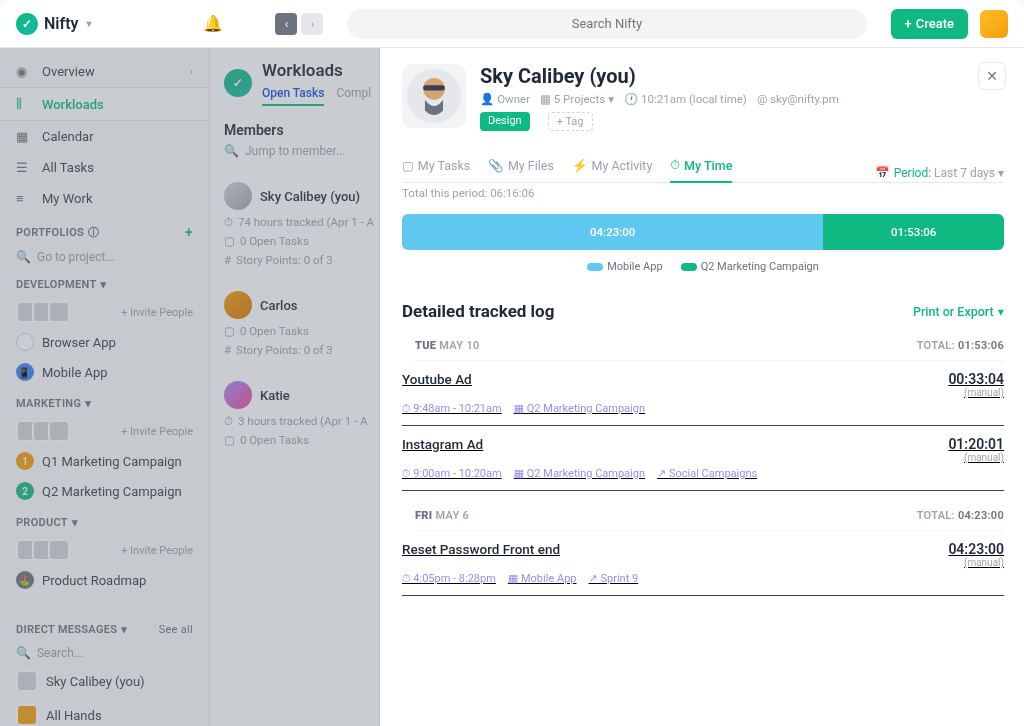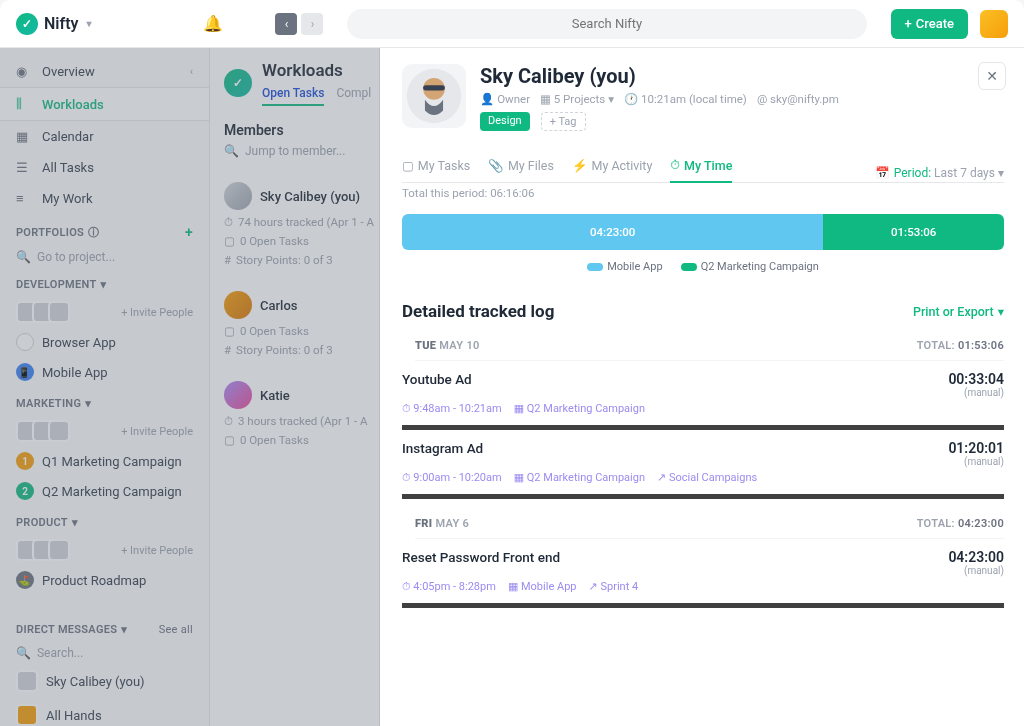--- a/index.html
+++ b/index.html
@@ -56,21 +56,21 @@
 .overlay { position:absolute; left:0; top:0; width: 395px; height:100%; background:rgba(100,110,120,0.35); pointer-events:none;}
 
 
 .panel { flex:1; background:#fff; padding: 16px 20px 16px 22px; overflow-y:auto; position:relative;}
 .close-x { position:absolute; top:14px; right:18px; width:28px;height:28px;border:1px solid #e5e7eb;border-radius:6px;display:flex;align-items:center;justify-content:center;color:#6b7280;font-size:14px;}
 .profile-head { display:flex; gap:14px; align-items:flex-start;}
 .profile-av { width:64px;height:64px;border-radius:10px; background:#f3f4f6; display:flex;align-items:center;justify-content:center; overflow:hidden;}
 .profile-av svg{width:58px;height:58px;}
 .profile-name { font-size:20px; font-weight:700; color:#1f2937;}
 .profile-meta { font-size:11.5px; color:#9ca3af; margin-top:4px; display:flex;gap:10px;align-items:center;flex-wrap:wrap;}
-.tags-row { margin-top:6px; display:flex;gap:11px;}
+.tags-row { margin-top:6px; display:flex;gap:18px;}
 .tag { font-size:11px; padding:2px 8px; border-radius:4px;}
 .tag.design{background:#10b981;color:#fff;}
 .tag.add{border:1px dashed #d1d5db;color:#9ca3af;}
 
 .tabs { display:flex; gap:18px; margin-top:26px; border-bottom:1px solid #e5e7eb; font-size:12.5px;}
 .tab { padding-bottom:8px; color:#9ca3af; display:flex;align-items:center;gap:4px;}
 .tab.active { color:#10b981; border-bottom:2px solid #10b981; font-weight:500; margin-bottom:-1px;}
 
 .section-title { font-size:17px; font-weight:600; color:#1f2937; margin-top:18px;}
 .section-sub { font-size:11.5px; color:#9ca3af; margin-top:3px;}
@@ -88,21 +88,21 @@
 .detail-head{display:flex;justify-content:space-between;align-items:center;margin-top:28px;}
 .detail-head h3{font-size:17px;font-weight:700;color:#1f2937;}
 .print{color:#10b981;font-size:12.5px;font-weight:500;display:flex;align-items:center;gap:4px;}
 
 .day-row{display:flex;justify-content:space-between;padding:8px 0;margin-top:10px;border-bottom:1px solid #f3f4f6;font-size:11px;color:#9ca3af;font-weight:600;letter-spacing:0.3px;margin-left:13px;}
 .day-row .d{color:#9ca3af;}
 .day-row .d b{color:#6b7280;}
 .day-row .t .tl{color:#9ca3af;}
 .day-row .t .tv{color:#6b7280;}
 
-.log-item{padding:10px 0;border-bottom:5px solid #404040;}
+.log-item{padding:10px 0;border-bottom:1px solid #404040;text-decoration:underline;}
 .log-top{display:flex;justify-content:space-between;align-items:baseline;}
 .log-name{font-size:13.5px;font-weight:500;color:#1f2937;}
 .log-dur{font-size:14px;font-weight:600;color:#1f2937;text-align:right;}
 .log-manual{font-size:10px;color:#9ca3af;text-align:right;}
 .log-meta{font-size:11px;color:#8b8bf0;margin-top:4px;display:flex;gap:12px;align-items:center;}
 .log-meta span{color:#9a8cf0;}
 </style>
 </head>
 <body>
 
@@ -407,18 +407,18 @@
           <div class="log-top">
             <span class="log-name">Reset Password Front end</span>
             <div>
               <div class="log-dur">04:23:00</div>
               <div class="log-manual">(manual)</div>
             </div>
           </div>
           <div class="log-meta">
             <span>⏱ 4:05pm - 8:28pm</span>
             <span>▦ Mobile App</span>
-            <span>↗ Sprint 4</span>
+            <span>↗ Sprint 9</span>
           </div>
         </div>
       </div>
   </div>
 </div>
 
 </body></html>

